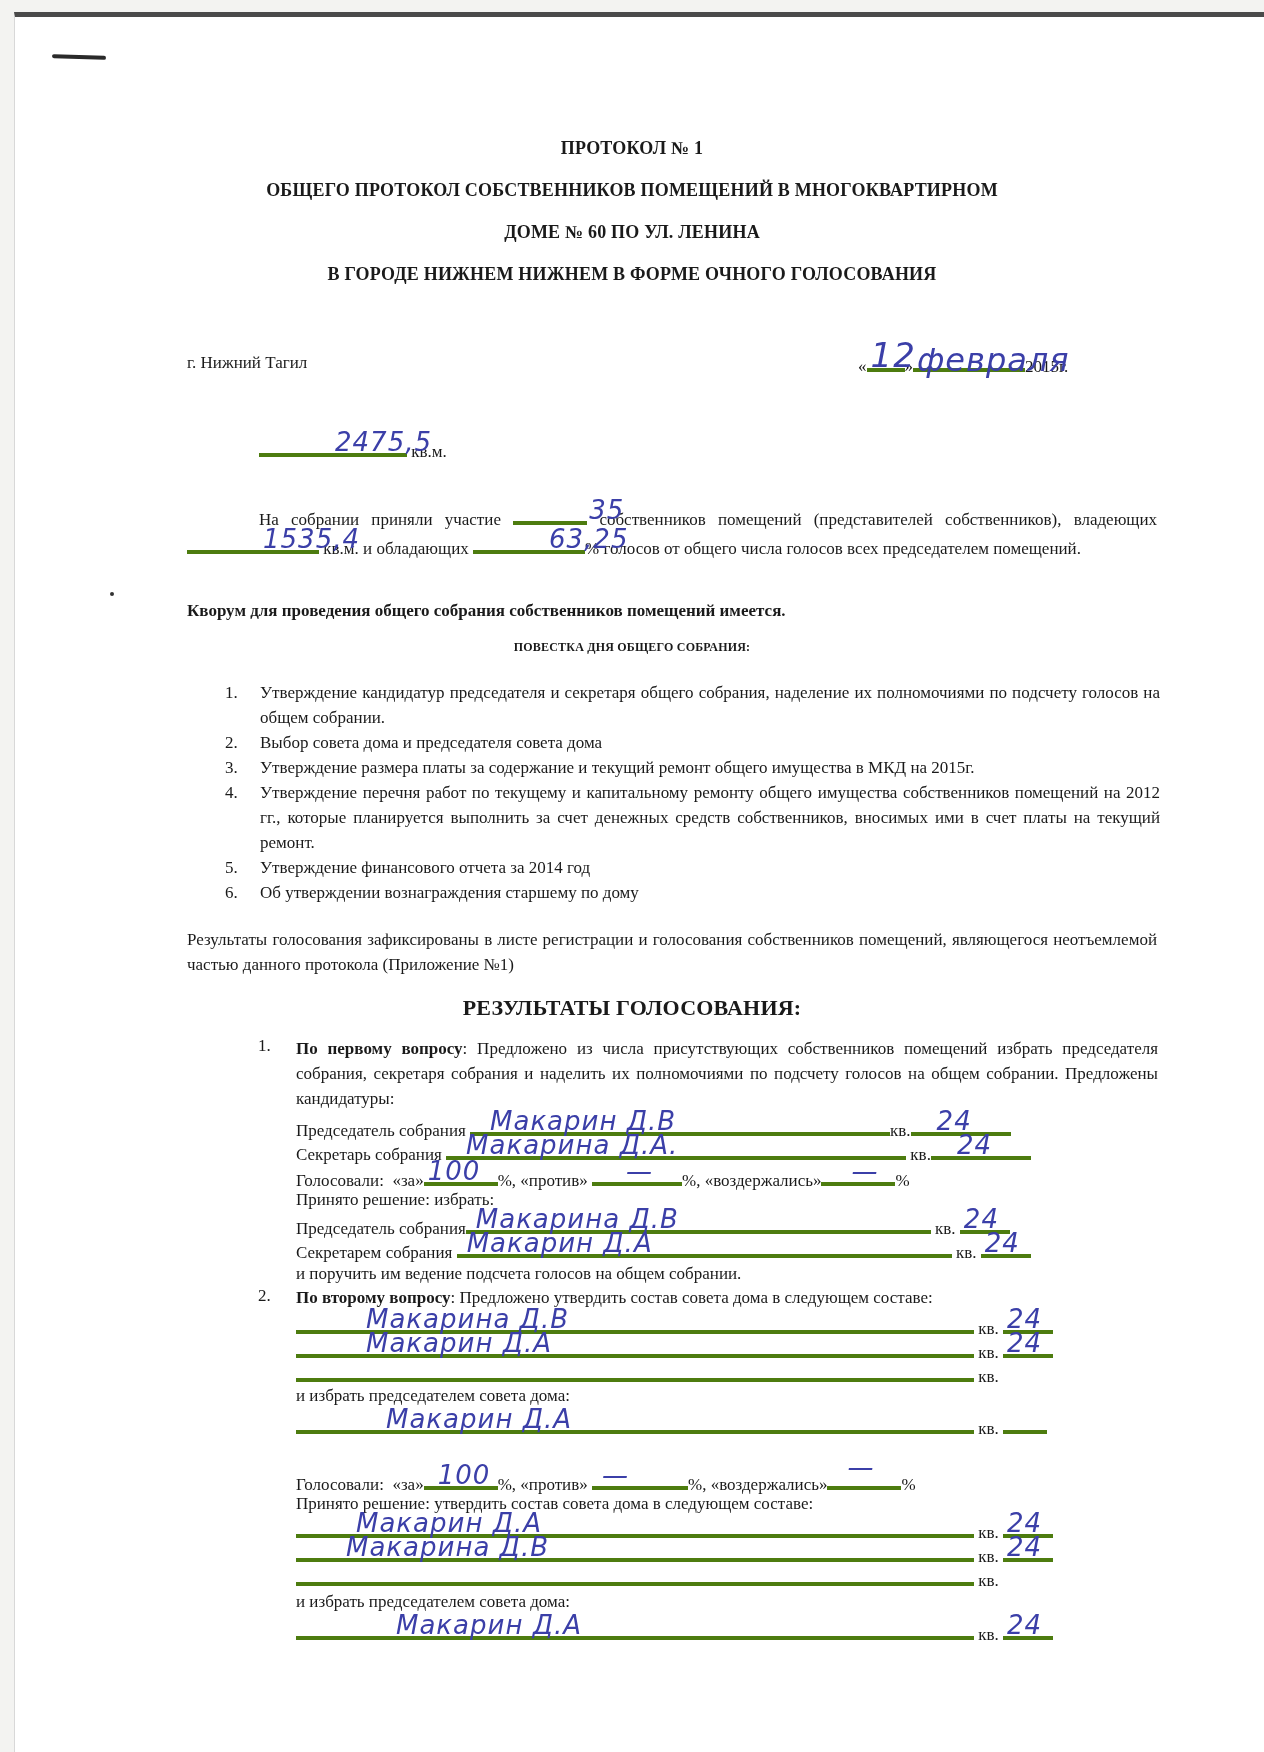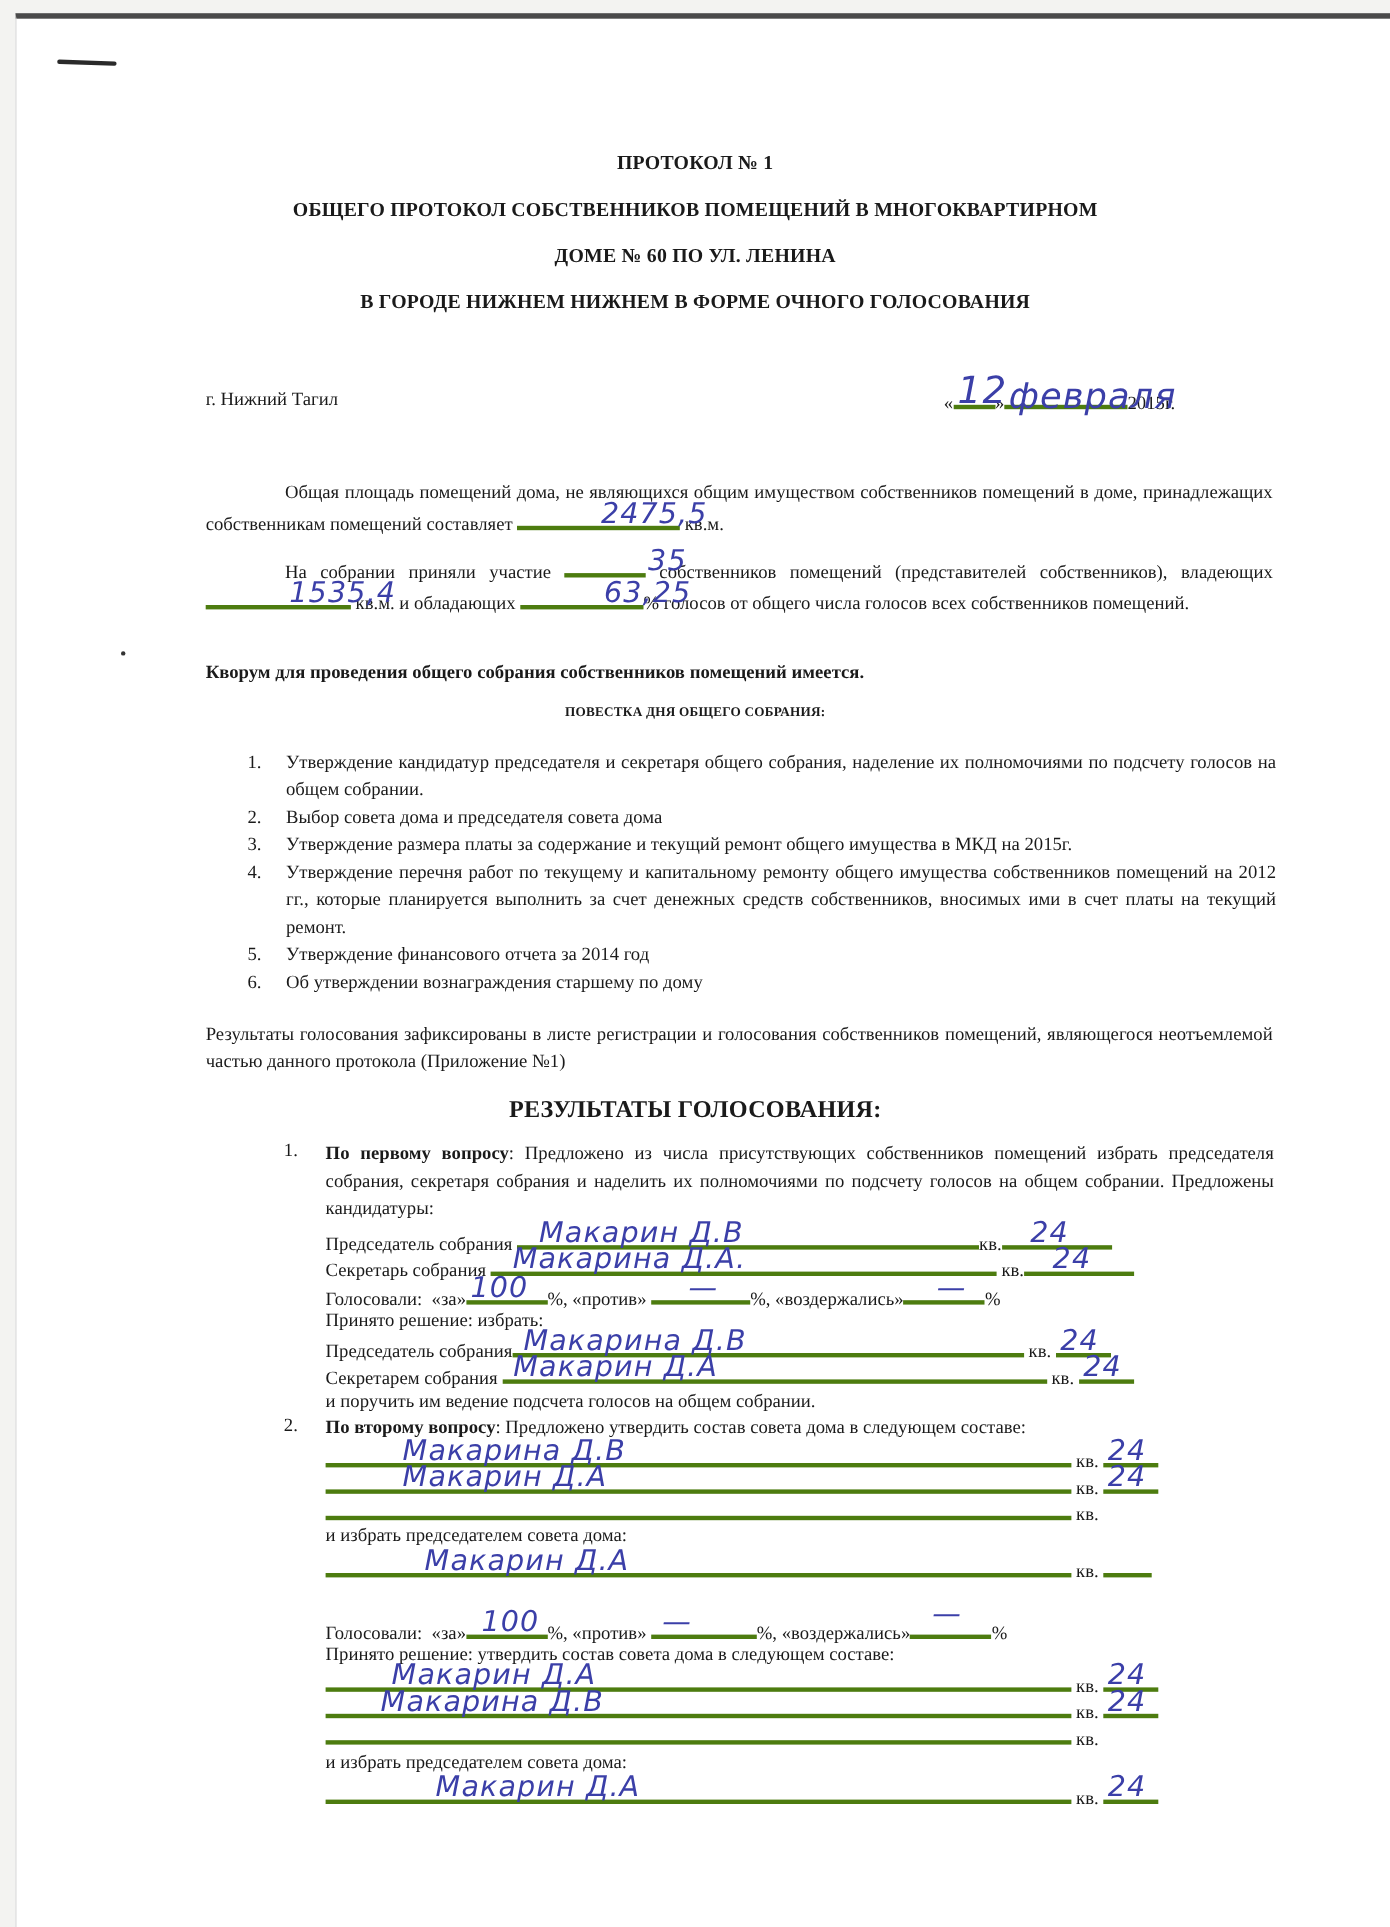--- a/index.html
+++ b/index.html
@@ -45,34 +45,33 @@
 <div class="abs title" style="top:180px;">ОБЩЕГО ПРОТОКОЛ СОБСТВЕННИКОВ ПОМЕЩЕНИЙ В МНОГОКВАРТИРНОМ</div>
 <div class="abs title" style="top:222px;">ДОМЕ № 60 ПО УЛ. ЛЕНИНА</div>
 <div class="abs title" style="top:264px;">В ГОРОДЕ НИЖНЕМ НИЖНЕМ В ФОРМЕ ОЧНОГО ГОЛОСОВАНИЯ</div>
 
 <div class="abs txt" style="left:187px; top:350px;">г. Нижний Тагил</div>
 <div class="abs txt" style="left:858px; top:350px; white-space:nowrap;">
   <span>«</span><span class="blank" style="width:38px;"><span class="hw" style="font-size:34px; bottom:-4px;">12</span></span><span>»</span><span class="blank" style="width:112px;"><span class="hw" style="font-size:32px; bottom:-8px;">февраля</span></span><span>2015г.</span>
 </div>
 
 <div class="abs txt justify" style="left:187px; top:435px; width:970px; text-indent:72px;">
-  <span>Общая площадь помещений дома, не являющихся общим имуществом собственников помещений в доме, принадлежащих собственникам помещений составляет</span>
   <span class="blank" style="width:148px;"><span class="hw">2475,5</span></span>
   <span>кв.м.</span>
 </div>
 
 <div class="abs txt justify" style="left:187px; top:503px; width:970px; text-indent:72px;">
   <span>На собрании приняли участие</span>
   <span class="blank" style="width:74px;"><span class="hw">35</span></span>
   <span>собственников помещений (представителей собственников),</span>
   <span>владеющих</span>
   <span class="blank" style="width:132px;"><span class="hw">1535,4</span></span>
   <span>кв.м. и обладающих</span>
   <span class="blank" style="width:112px;"><span class="hw">63,25</span></span><span>% голосов от общего числа голосов всех</span>
-  <span>собственников помещений.</span>
+  <span>председателем помещений.</span>
 </div>
 
 <div class="abs txt" style="left:187px; top:598px; font-weight:bold;">Кворум для проведения общего собрания собственников помещений имеется.</div>
 
 <div class="abs title" style="top:640px; font-size:12px;">ПОВЕСТКА ДНЯ ОБЩЕГО СОБРАНИЯ:</div>
 <div class="abs" style="left:225px; top:680px; width:935px;">
   <div style="display:flex; margin-bottom:0;">
     <span class="txt" style="width:35px; flex:none;">1.</span>
     <span class="txt justify" style="flex:1;">Утверждение кандидатур председателя и секретаря общего собрания, наделение их полномочиями по подсчету голосов на общем собрании.</span>
   </div>

